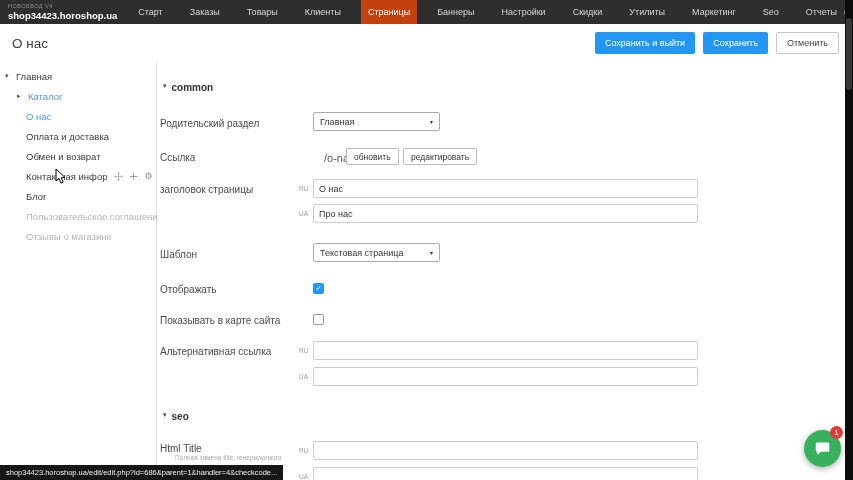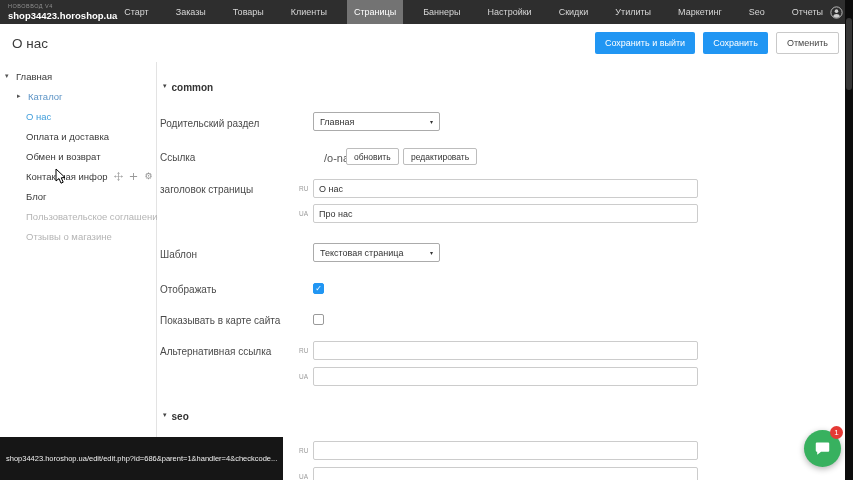--- a/index.html
+++ b/index.html
@@ -1,26 +1,26 @@
 <!DOCTYPE html>
 <html><head>
 <meta charset="utf-8">
 <style>
   * { box-sizing: border-box; margin: 0; padding: 0; }
   html,body { width:853px; height:480px; overflow:hidden; }
   body { position:relative; background:#fff; font-family:"Liberation Sans", sans-serif; }
 
   
   .topbar { position:absolute; top:0; left:0; right:8px; height:24px; background:#2e2e2e; display:flex; align-items:center; }
-  .logo { margin-left:8px; line-height:1; cursor:pointer; }
+  .logo { margin-left:8px; margin-right:14px; line-height:1; cursor:pointer; }
   .logo-top { font-size:5.5px; color:#8f8f8f; text-transform:uppercase; letter-spacing:.5px; }
   .logo-main { font-size:9.5px; font-weight:bold; color:#fff; margin-top:1px; }
   .menu { display:flex; height:100%; flex:1;gap:13px; }
   .menu-item { font-size:9px; color:#d6d6d6; padding:0 7px; line-height:24px; cursor:pointer; white-space:nowrap; }
-  .menu-item.active { background:#737373; color:#fff; }
+  .menu-item.active { background:#c2410c; color:#fff; }
   .topbar-icons { display:flex; gap:9px; margin-right:10px; align-items:center; }
   .topbar-icons span { display:flex; cursor:pointer; }
 
   
   .header { position:absolute; top:24px; left:0; right:8px; height:38px; background:#fff; display:flex; align-items:center; }
   .page-title { font-size:13.5px; color:#3c3c3c; margin-left:12px; flex:1; }
   .hbtns { display:flex; gap:8px; margin-right:6px; }
   .btn { font-size:9px; border-radius:2px; padding:5px 10px; border:none; cursor:pointer; font-family:inherit; white-space:nowrap; }
   .btn.blue { background:#2196f3; color:#fff; }
   .btn.ghost { background:#fff; color:#444; border:1px solid #c9c9c9; }
@@ -49,21 +49,21 @@
   .selectbox { position:absolute; left:155px; width:127px; height:19px; border:1px solid #ababab; border-radius:2px; background:#fff; display:flex; align-items:center; justify-content:space-between; padding:0 6px; font-size:9px; color:#333; cursor:pointer; }
   .sel-arrow { font-size:6px; color:#333; }
   .link-path { position:absolute; left:166px; font-size:11px; color:#555; }
   .minibtn { position:absolute; height:17px; border:1px solid #bdbdbd; background:#fff; border-radius:2px; font-size:8.5px; color:#333; padding:0 7px; cursor:pointer; font-family:inherit; white-space:nowrap; }
   .cb { position:absolute; left:155px; width:11px; height:11px; border:1px solid #9a9a9a; border-radius:2px; background:#fff; cursor:pointer; text-align:center; }
   .cb.checked { background:#2196f3; border-color:#2196f3; }
   .cb.checked span { color:#fff; font-size:8px; line-height:10px; display:block; }
   .hint { position:absolute; left:17px; font-size:6.5px; color:#aaa; width:135px; line-height:1.15; }
 
   
-  .statusbar { position:absolute; left:0; bottom:0; background:#161616; color:#f0f0f0; font-size:7.5px; padding:17px 6px; z-index:50; white-space:nowrap; }
+  .statusbar { position:absolute; left:0; bottom:0; background:#161616; color:#f0f0f0; font-size:7.5px; padding:3px 6px; z-index:50; white-space:nowrap; }
   .chat { position:absolute; right:12px; bottom:13px; width:37px; height:37px; border-radius:50%; background:#38b15f; box-shadow:0 2px 6px rgba(0,0,0,.3); display:flex; align-items:center; justify-content:center; cursor:pointer; z-index:40; }
   .chat-badge { position:absolute; top:-4px; right:-2px; min-width:13px; height:13px; border-radius:50%; background:#e53935; color:#fff; font-size:8px; line-height:13px; text-align:center; padding:0 2px; }
   .scrollbar { position:absolute; top:0; right:0; width:8px; height:100%; background:#0c0c0c; z-index:60; cursor:pointer; }
   .sb-thumb { position:absolute; top:18px; left:1px; width:6px; height:72px; background:#373737; border-radius:3px; }
   .cursor-svg { position:absolute; left:55px; top:106px; z-index:30; pointer-events:none; }
 </style>
 </head>
 <body>
 
 <div class="topbar">

